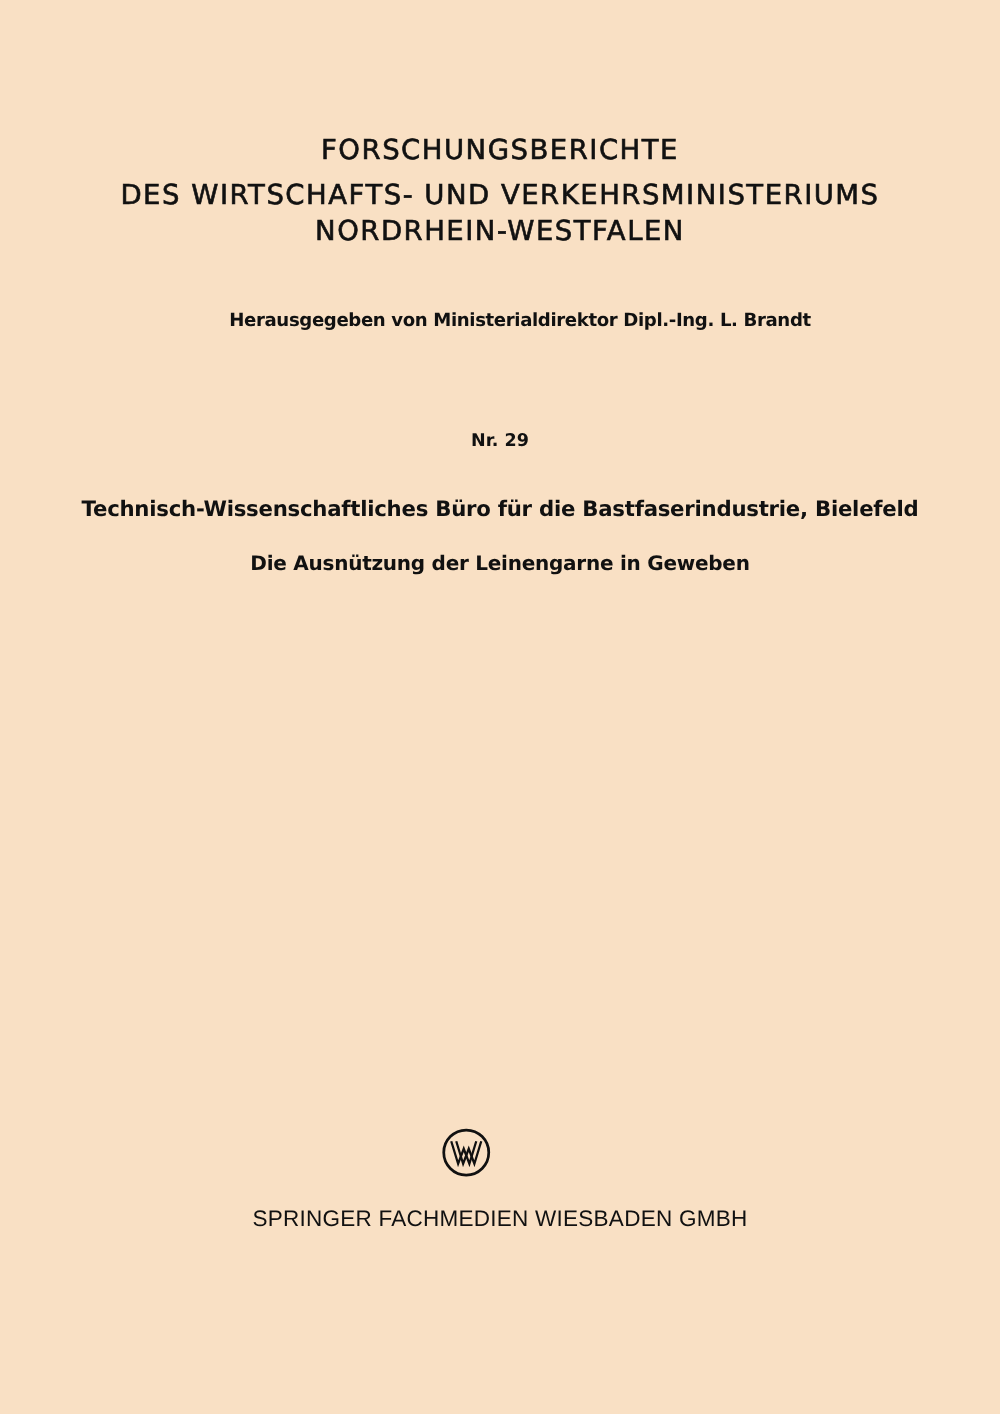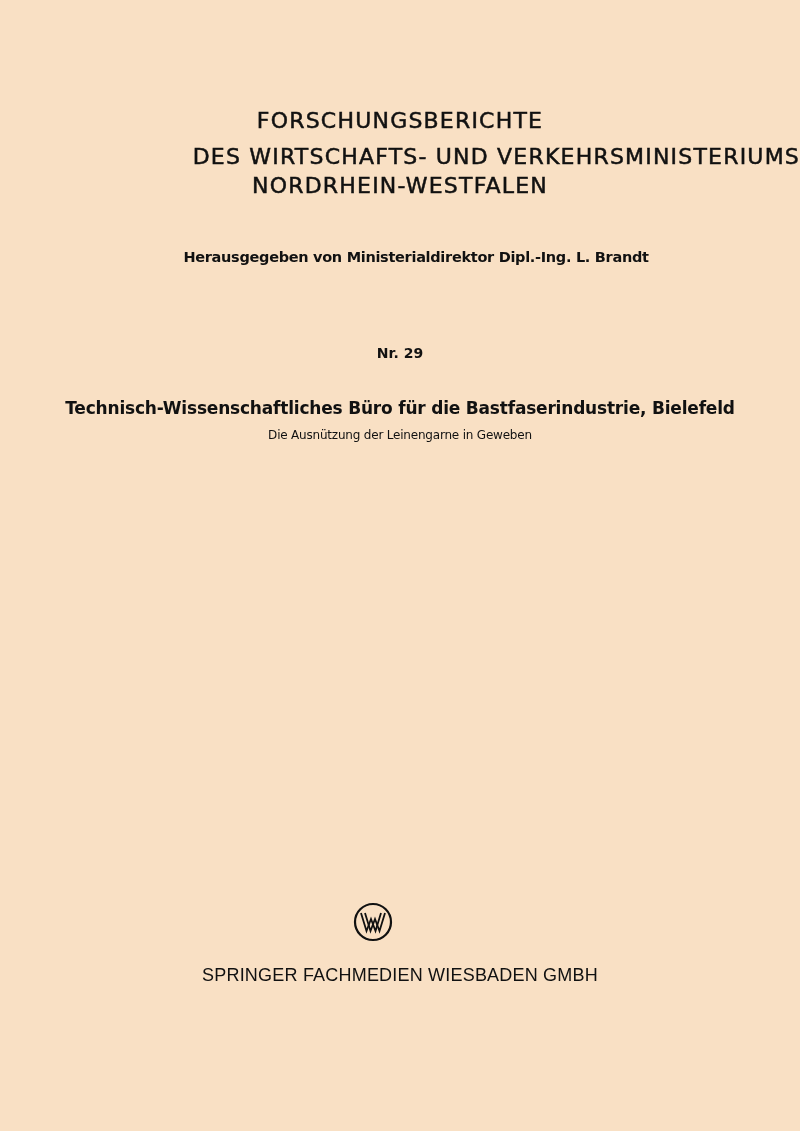--- a/index.html
+++ b/index.html
@@ -15,26 +15,26 @@
     position: absolute; left: 0; width: 800px;
     text-align: center; white-space: nowrap;
   }
   .series-title {
     font-weight: normal;
     font-size: 22px;
     letter-spacing: 1.2px;
     -webkit-text-stroke: 0.5px #111;
   }
   #t1 { top: 108px; }
-  #t2 { top: 144px; text-align: right; }
+  #t2 { top: 144px; }
   #t3 { top: 173px; }
   #editor { top: 249px; font-size: 14.5px; font-weight: bold; letter-spacing: -0.3px; padding-left: 16px; }
   #number { top: 345px; font-size: 14px; font-weight: bold; }
   #institute { top: 398px; font-size: 17px; font-weight: bold; letter-spacing: -0.2px; }
-  #book-title { top: 428px; font-size: 12px; font-weight: normal; letter-spacing: -0.2px; }
+  #book-title { top: 441px; font-size: 16px; font-weight: bold; letter-spacing: -0.2px; }
   #logo {
     position: absolute; left: 353px; top: 902px;
     width: 40px; height: 40px;
   }
   #publisher {
     top: 965px;
     font-family: Liberation Sans, sans-serif;
     font-size: 18px;
     letter-spacing: 0.2px;
   }

